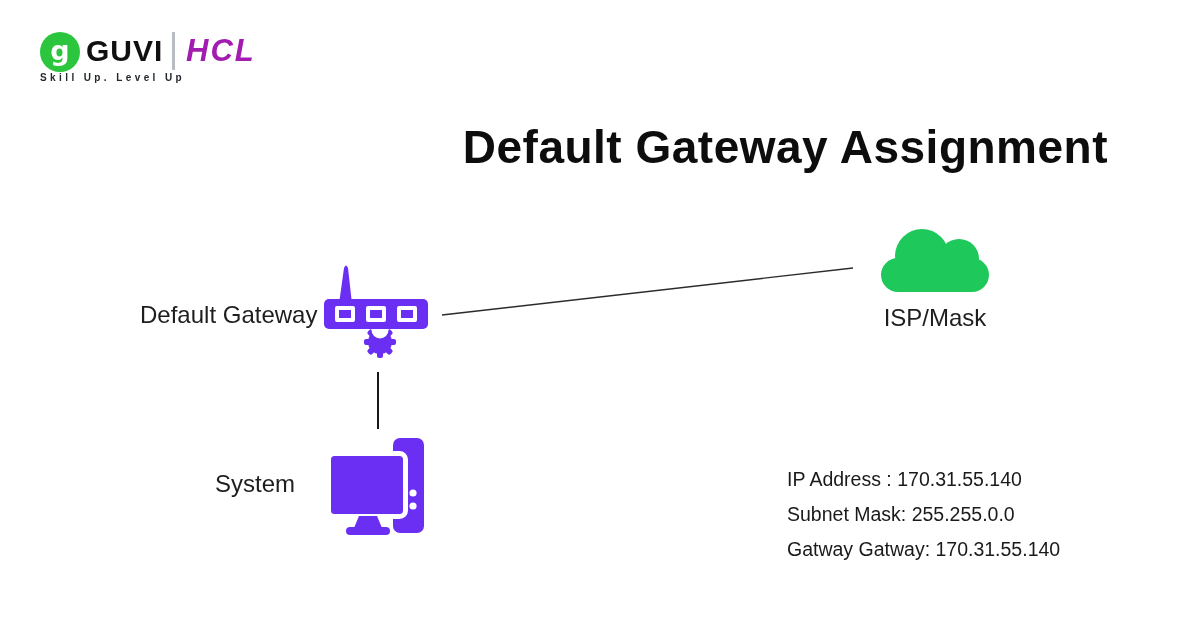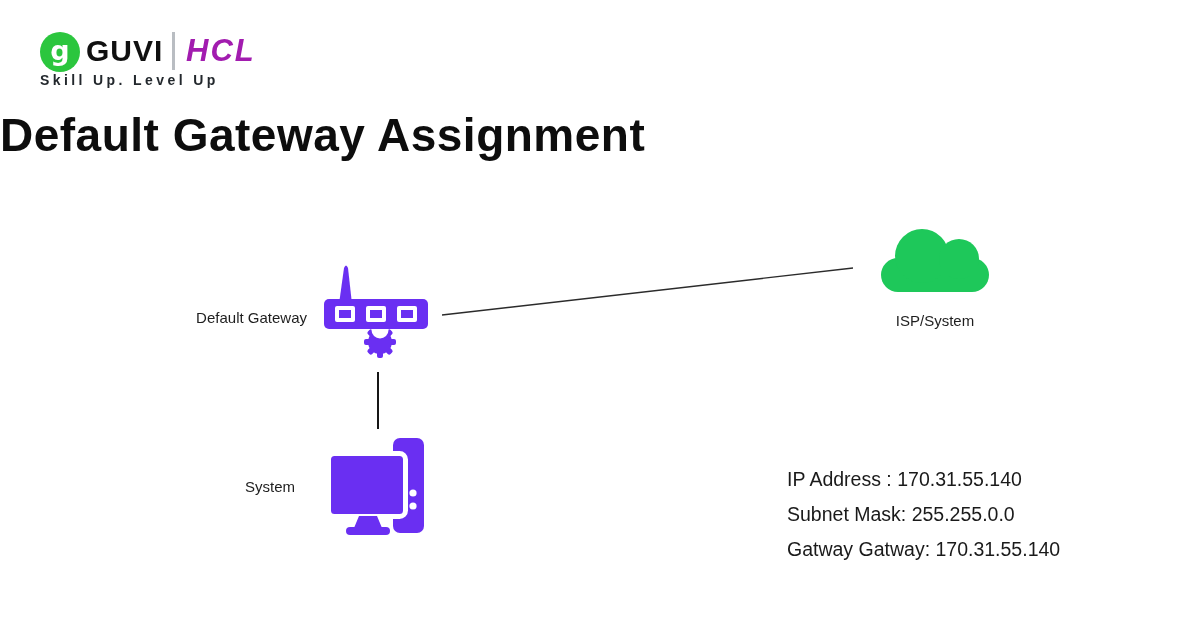--- a/index.html
+++ b/index.html
@@ -38,45 +38,45 @@
     position: absolute; left: 172px; top: 32px;
     width: 3px; height: 38px; background: #b9bdc2;
   }
   .hcl-word {
     position: absolute; left: 186px; top: 33px;
     font-size: 31px; font-weight: 800; font-style: italic;
     letter-spacing: 2px; color: #a21caf;
   }
   .tagline {
     position: absolute; left: 40px; top: 72px;
-    font-size: 14px; font-weight: 600; letter-spacing: 3.4px; color: #23282d;
+    font-size: 10px; font-weight: 600; letter-spacing: 3.4px; color: #23282d;
     white-space: nowrap;
   }
 
   
   .page-title {
-    position: absolute; left: 0; top: 108px; width: 1108px;
-    text-align: left;
+    position: absolute; left: 0; top: 120px; width: 1108px;
+    text-align: right;
     font-size: 46px; font-weight: 700; color: #0d0d0d;
     letter-spacing: 0.5px;
   }
 
   
   .lines-layer {
     position: absolute; left: 0; top: 0; width: 1200px; height: 630px;
     pointer-events: none; z-index: 0;
   }
   .icon-box { position: absolute; z-index: 1; }
   .router-box   { left: 322px; top: 260px; width: 110px; height: 102px; }
   .cloud-box    { left: 881px; top: 227px; width: 110px; height: 66px; }
   .computer-box { left: 326px; top: 436px; width: 106px; height: 100px; }
 
   .node-label {
     position: absolute; z-index: 1;
-    font-size: 15px; color: #1e1e1e; white-space: nowrap; margin-top: 8px;
+    font-size: 24px; color: #1e1e1e; white-space: nowrap;
   }
   .gateway-label { left: 140px; top: 301px; width: 167px; text-align: right; }
   .cloud-label   { left: 879px; top: 304px; width: 112px; text-align: center; }
   .system-label  { left: 168px; top: 470px; width: 127px; text-align: right; }
 
   .lan-ip {
     position: absolute; left: 525px; top: 347px; z-index: 1;
     font-size: 19.5px; color: #1a1a1a; white-space: nowrap;
   }
 
@@ -138,21 +138,21 @@
 
   <div class="icon-box cloud-box">
     <svg width="110" height="66" viewBox="0 0 110 66" xmlns="http://www.w3.org/2000/svg">
       <g fill="#1ec85a">
         <rect x="0" y="31" width="108" height="34" rx="17"></rect>
         <circle cx="41" cy="29" r="27"></circle>
         <circle cx="78" cy="32" r="20"></circle>
       </g>
     </svg>
   </div>
-  <div class="node-label cloud-label">ISP/System</div>
+  <div class="node-label cloud-label">ISP/Mask</div>
 
 
   <div class="icon-box computer-box">
     <svg width="106" height="100" viewBox="0 0 106 100" xmlns="http://www.w3.org/2000/svg">
 
       <rect x="67" y="2" width="31" height="95" rx="7" fill="#6a2ff2"></rect>
       <circle cx="87" cy="57" r="3.6" fill="#ffffff"></circle>
       <circle cx="87" cy="70" r="3.6" fill="#ffffff"></circle>
 
       <rect x="2.5" y="17.5" width="77" height="63" rx="6" fill="#6a2ff2" stroke="#ffffff" stroke-width="5"></rect>

